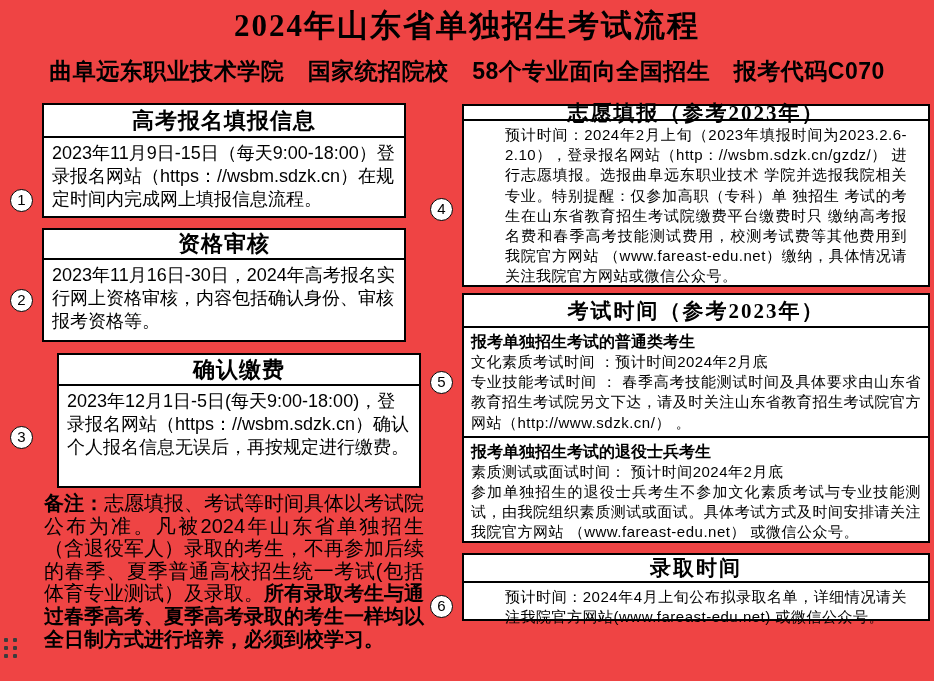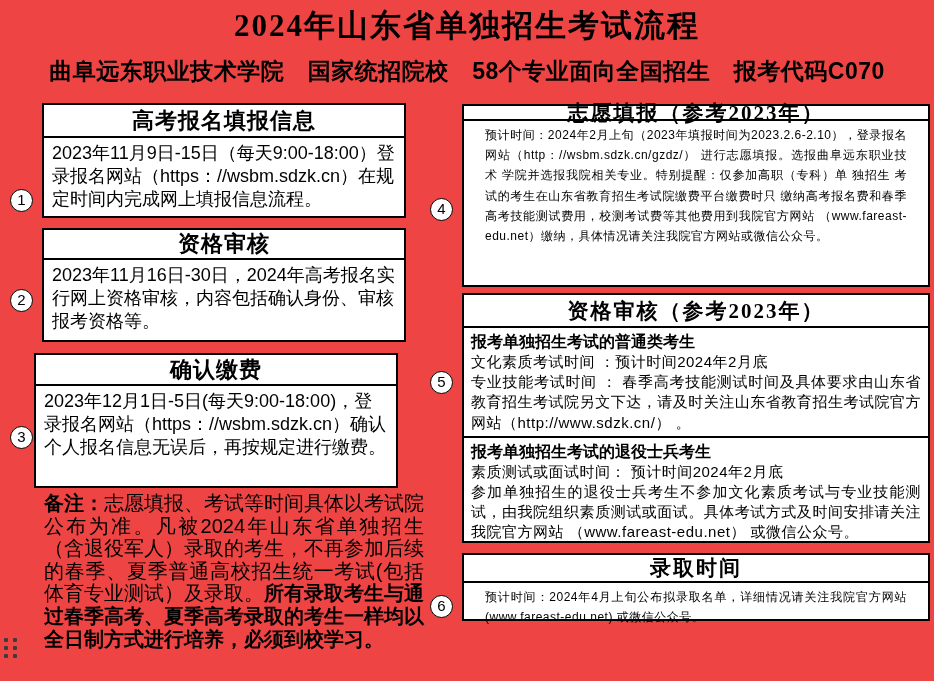--- a/index.html
+++ b/index.html
@@ -32,30 +32,31 @@
     display: flex; align-items: center; justify-content: center;
     font-weight: bold;
   }
   .left-box .box-header { font-size: 22px; letter-spacing: 1px; }
   .right-box .box-header {
     font-family: "Liberation Serif", "DejaVu Serif", serif;
     font-size: 21px; letter-spacing: 2px;
   }
   .left-box .box-body { font-size: 18px; line-height: 23px; padding: 4px 8px 0; }
   .right-box .box-body {
-    font-size: 12px; line-height: 20.2px; letter-spacing: 0.5px;
+    font-size: 15px; line-height: 20.2px; letter-spacing: 0.5px;
     padding: 4px 21px 0; text-align: justify;
     overflow-wrap: break-word;
+    margin-left: 20px;
   }
 
   #box1 { left: 42px; top: 103px; width: 364px; height: 115px; }
   #box1 .box-header { height: 33px; }
   #box2 { left: 42px; top: 228px; width: 364px; height: 114px; }
   #box2 .box-header { height: 30px; }
-  #box3 { left: 34px; top: 353px; width: 364px; height: 135px; }
+  #box3 { left: 57px; top: 353px; width: 364px; height: 135px; }
   #box3 .box-header { height: 31px; }
 
   #box4 { left: 462px; top: 104px; width: 468px; height: 183px; }
   #box4 .box-header { height: 15px; }
   #box5 { left: 462px; top: 293px; width: 468px; height: 250px; }
   #box5 .box-header { height: 33px; }
   #box6 { left: 462px; top: 553px; width: 468px; height: 68px; }
   #box6 .box-header { height: 28px; }
 
   .section { padding: 4px 7px 3px; }
@@ -126,21 +127,21 @@
   </div>
 
   <p class="note"><span class="bold">备注：</span><span>志愿填报、考试等时间具体以考试院公布为准。凡被2024年山东省单独招生（含退役军人）录取的考生，不再参加后续的春季、夏季普通高校招生统一考试(包括体育专业测试）及录取。</span><span class="bold">所有录取考生与通过春季高考、夏季高考录取的考生一样均以全日制方式进行培养，必须到校学习。</span></p>
 
   <div class="box right-box" id="box4">
     <div class="box-header">志愿填报（参考2023年）</div>
     <div class="box-body">预计时间：2024年2月上旬（2023年填报时间为2023.2.6-2.10），登录报名网站（http：//wsbm.sdzk.cn/gzdz/） 进行志愿填报。选报曲阜远东职业技术 学院并选报我院相关专业。特别提醒：仅参加高职（专科）单 独招生 考试的考生在山东省教育招生考试院缴费平台缴费时只 缴纳高考报名费和春季高考技能测试费用，校测考试费等其他费用到我院官方网站 （www.fareast-edu.net）缴纳，具体情况请关注我院官方网站或微信公众号。</div>
   </div>
 
   <div class="box right-box" id="box5">
-    <div class="box-header">资格审核（参考2023年）</div>
+    <div class="box-header">考试时间（参考2023年）</div>
     <div class="section">
       <div class="section-heading">报考单独招生考试的普通类考生</div>
       <div class="section-line">文化素质考试时间 ：预计时间2024年2月底</div>
       <div class="section-line">专业技能考试时间 ： 春季高考技能测试时间及具体要求由山东省教育招生考试院另文下达，请及时关注山东省教育招生考试院官方网站（http://www.sdzk.cn/） 。</div>
     </div>
     <div class="section">
       <div class="section-heading">报考单独招生考试的退役士兵考生</div>
       <div class="section-line">素质测试或面试时间： 预计时间2024年2月底</div>
       <div class="section-line">参加单独招生的退役士兵考生不参加文化素质考试与专业技能测试，由我院组织素质测试或面试。具体考试方式及时间安排请关注我院官方网站 （www.fareast-edu.net） 或微信公众号。</div>
     </div>

